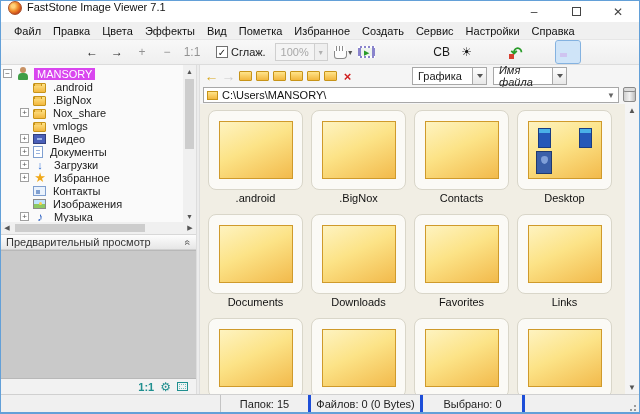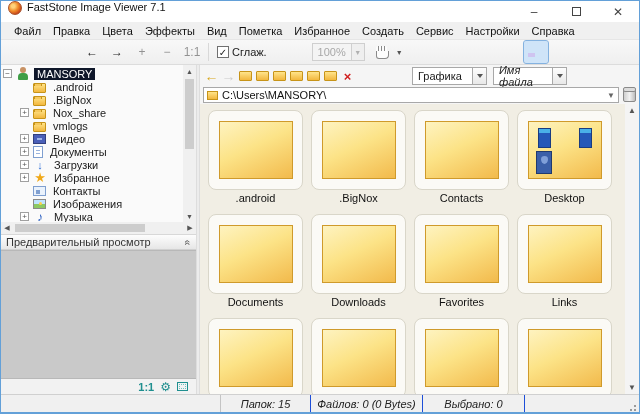--- a/index.html
+++ b/index.html
@@ -42,38 +42,38 @@
   .ico-slideshow::after { content:"▶"; position:absolute; inset:2px 3px; background:#eef4ee; color:#2a9c2a; font-size:7px; display:flex; align-items:center; justify-content:center; }
   .ico-undo { color:#2a9c2a; font-size:14px; font-weight:bold; }
   .ico-undo::after { content:""; position:absolute; left:-2px; bottom:0; width:5px; height:5px; background:#d84030; }
   .ico-layout-browser::before { content:""; position:absolute; left:1px; top:1px; bottom:1px; width:5px; background:repeating-linear-gradient(#c8b87a 0 2px,#fff 2px 4px); }
   .ico-layout-browser::after { content:""; position:absolute; right:1px; top:1px; width:7px; height:4px; background:#cfc4f0; }
   .ico-layout-window::before, .ico-layout-image::before { content:""; position:absolute; left:3px; right:3px; bottom:2px; height:6px; background:#c8a85a; clip-path:polygon(40% 0,60% 0,75% 100%,25% 100%); }
   .ico-layout-window::after { content:""; position:absolute; left:1px; right:1px; top:1px; height:3px; background:#cfc4f0; }
   .smooth-wrap { display:flex; align-items:center; gap:3px; margin:0 4px; }
   .cbox { width:12px; height:12px; border:1px solid #707070; background:#fff; display:flex; align-items:center; justify-content:center; font-size:10px; color:#222; }
   .zoomsel { display:flex; margin:0 4px; }
-  .zoomsel .zval { width:40px; height:18px; border:1px solid #cfcfcf; background:#f4f4f4; color:#a8a8a8; display:flex; align-items:center; justify-content:center;margin-left:36px; }
+  .zoomsel .zval { width:40px; height:18px; border:1px solid #cfcfcf; background:#f4f4f4; color:#a8a8a8; display:flex; align-items:center; justify-content:center; }
   .zoomsel .zdrop { width:13px; height:18px; border:1px solid #cfcfcf; border-left:none; background:#efefef; color:#b0b0b0; font-size:7px; display:flex; align-items:center; justify-content:center; }
   
   .content { flex:1; display:flex; min-height:0; }
   .left-panel { width:195px; flex:0 0 auto; display:flex; flex-direction:column; background:#f4f4f4; }
   .splitter { width:4px; background:#ececec; border-left:1px solid #ddd; border-right:1px solid #ddd; flex:0 0 auto; }
   .right-panel { flex:1; display:flex; flex-direction:column; min-width:0; }
   
   .treewrap { height:170px; flex:0 0 auto; display:flex; flex-direction:column; background:#fafafa; border-bottom:1px solid #d8d8d8; }
   .treebody { flex:1; display:flex; min-height:0; }
   .tree { flex:1; padding:2px 0 0 2px; overflow:hidden; }
   .trow { display:flex; align-items:center; height:13px; white-space:nowrap; }
   .trow.lvl1 { padding-left:17px; }
   .expand { width:9px; height:9px; margin-right:4px; font-size:8px; line-height:7px; text-align:center; color:#555; flex:0 0 auto; }
   .expand:not(:empty) { border:1px solid #a0a0a0; background:#fff; }
   .ticon { width:14px; height:13px; margin-right:4px; position:relative; flex:0 0 auto; display:flex; align-items:center; justify-content:center; font-size:11px; }
   .tlabel { padding:0 3px; }
-  .trow.sel .tlabel { background:#0f172a; color:#fff; }
+  .trow.sel .tlabel { background:#d946ef; color:#fff; }
   .ti-user::before { content:""; position:absolute; top:0; left:4px; width:6px; height:6px; border-radius:50%; background:#c89264; }
   .ti-user::after { content:""; position:absolute; bottom:0; left:2px; width:10px; height:7px; border-radius:4px 4px 1px 1px; background:#3f9e46; }
   .ti-folder { width:13px; height:10px; background:linear-gradient(#ffe48a,#f2b73e); border:1px solid #c79419; border-radius:1px; margin-top:2px; }
   .ti-folder::before { content:""; position:absolute; top:-1px; left:0px; width:6px; height:2px; background:#f6c95e; border:1px solid #c79419; border-bottom:none; }
   .ti-video { width:13px; height:10px; background:#4a5fb8; border:1px solid #32407e; }
   .ti-video::after { content:""; position:absolute; inset:3px 3px; background:#9fb4e8; }
   .ti-doc { width:10px; height:12px; background:#fff; border:1px solid #7f9fd0; }
   .ti-doc::after { content:""; position:absolute; left:2px; right:2px; top:3px; height:6px;
      background:repeating-linear-gradient(#9ab4dd 0 1px,transparent 1px 3px); }
   .ti-down { color:#2f6fd6; font-weight:bold; }
@@ -130,21 +130,21 @@
   .thumbs .th { display:block; }
   .th1 { left:9px; top:6px; width:13px; height:20px; background:linear-gradient(#4ab0e8 25%,#2558b8 25%); border:1px solid #1a3c80; }
   .th2 { right:9px; top:6px; width:13px; height:20px; background:linear-gradient(#4ab0e8 25%,#2558b8 25%); border:1px solid #1a3c80; }
   .th3 { left:7px; top:29px; width:16px; height:23px; background:#3a5fa8; border:1px solid #203a6e; }
   .th3::after { content:""; position:absolute; left:4px; top:4px; width:7px; height:8px; border-radius:50% 50% 50% 50%/40% 40% 60% 60%; background:#7f9fd8; }
   .tlab { height:16px; display:flex; align-items:center; justify-content:center; color:#111; }
   .grid-vscroll { width:14px; background:#f4f4f4; flex:0 0 auto; display:flex; flex-direction:column; align-items:center; justify-content:space-between; padding:2px 0; }
   .grid-vscroll .arr { font-size:8px; color:#555; }
   
   .statusbar { height:18px; background:#f0f0f0; border-top:1px solid #d0d0d0; display:flex; align-items:center; flex:0 0 auto; }
-  .sb-seg { display:flex; align-items:center; justify-content:center; height:100%; border-right:1px solid #1d4ed8; color:#222;font-style:italic; }
+  .sb-seg { display:flex; align-items:center; justify-content:center; height:100%; border-right:3px solid #1d4ed8; color:#222; }
   .sb-first { width:220px; border-right:1px solid #c4c4c4; height:100%; }
   .sb-folders { width:90px; }
   .sb-files { width:112px; }
   .sb-selected { width:102px; }
   .sb-fill { flex:1; height:100%; }
   .grip { width:12px; height:12px; margin-right:2px; background:
      radial-gradient(circle, #9a9a9a 1px, transparent 1.3px) 8px 8px/4px 4px no-repeat,
      radial-gradient(circle, #9a9a9a 1px, transparent 1.3px) 4px 8px/4px 4px no-repeat,
      radial-gradient(circle, #9a9a9a 1px, transparent 1.3px) 8px 4px/4px 4px no-repeat; align-self:flex-end; }
 </style>
@@ -229,20 +229,54 @@
     <span>Сглаж.</span>
   </span>
   <span class="zoomsel">
     <span class="zval">100%</span>
     <span class="zdrop">▼</span>
   </span>
   <span class="tbtn">
       <span class="mi ico-hand"></span>
     </span>
   <span class="caretbtn">▼</span>
+  <span style="display:flex;gap:1px;">
+
+      <span class="tbtn">
+        <span class="mi ico-slideshow"></span>
+      </span>
+
+      <span class="tbtn">
+        <span class="mi ico-resize-image"></span>
+      </span>
+
+      <span class="tbtn">
+        <span class="mi ico-crop-board"></span>
+      </span>
+
+      <span class="tbtn">
+        <span class="mi ico-color-adjust">СВ</span>
+      </span>
+
+      <span class="tbtn">
+        <span class="mi ico-lighting">☀</span>
+      </span>
+
+      <span class="tbtn">
+        <span class="mi ico-clone-heal"></span>
+      </span>
+
+      <span class="tbtn">
+        <span class="mi ico-undo">↶</span>
+      </span>
+
+      <span class="tbtn">
+        <span class="mi ico-compare-selected"></span>
+      </span>
+    </span>
   <span class="tspacer"></span>
   <span style="display:flex;gap:3px;margin-right:6px;">
 
       <span class="tbtn act">
         <span class="mi ico-layout-browser"></span>
       </span>
 
       <span class="tbtn">
         <span class="mi ico-layout-window"></span>
       </span>

